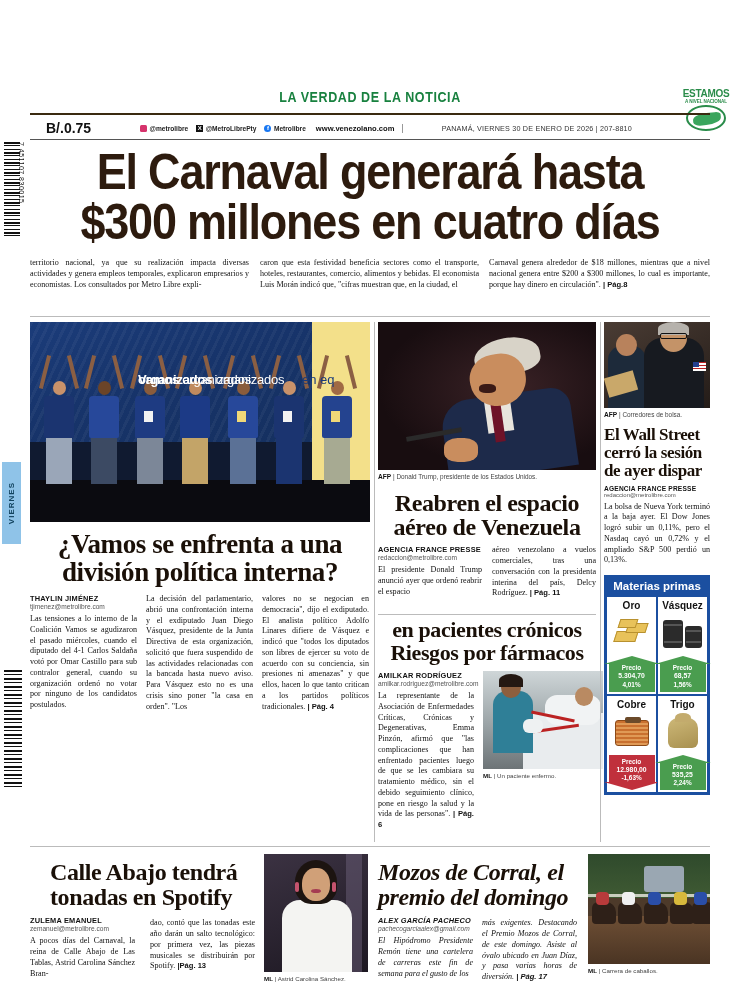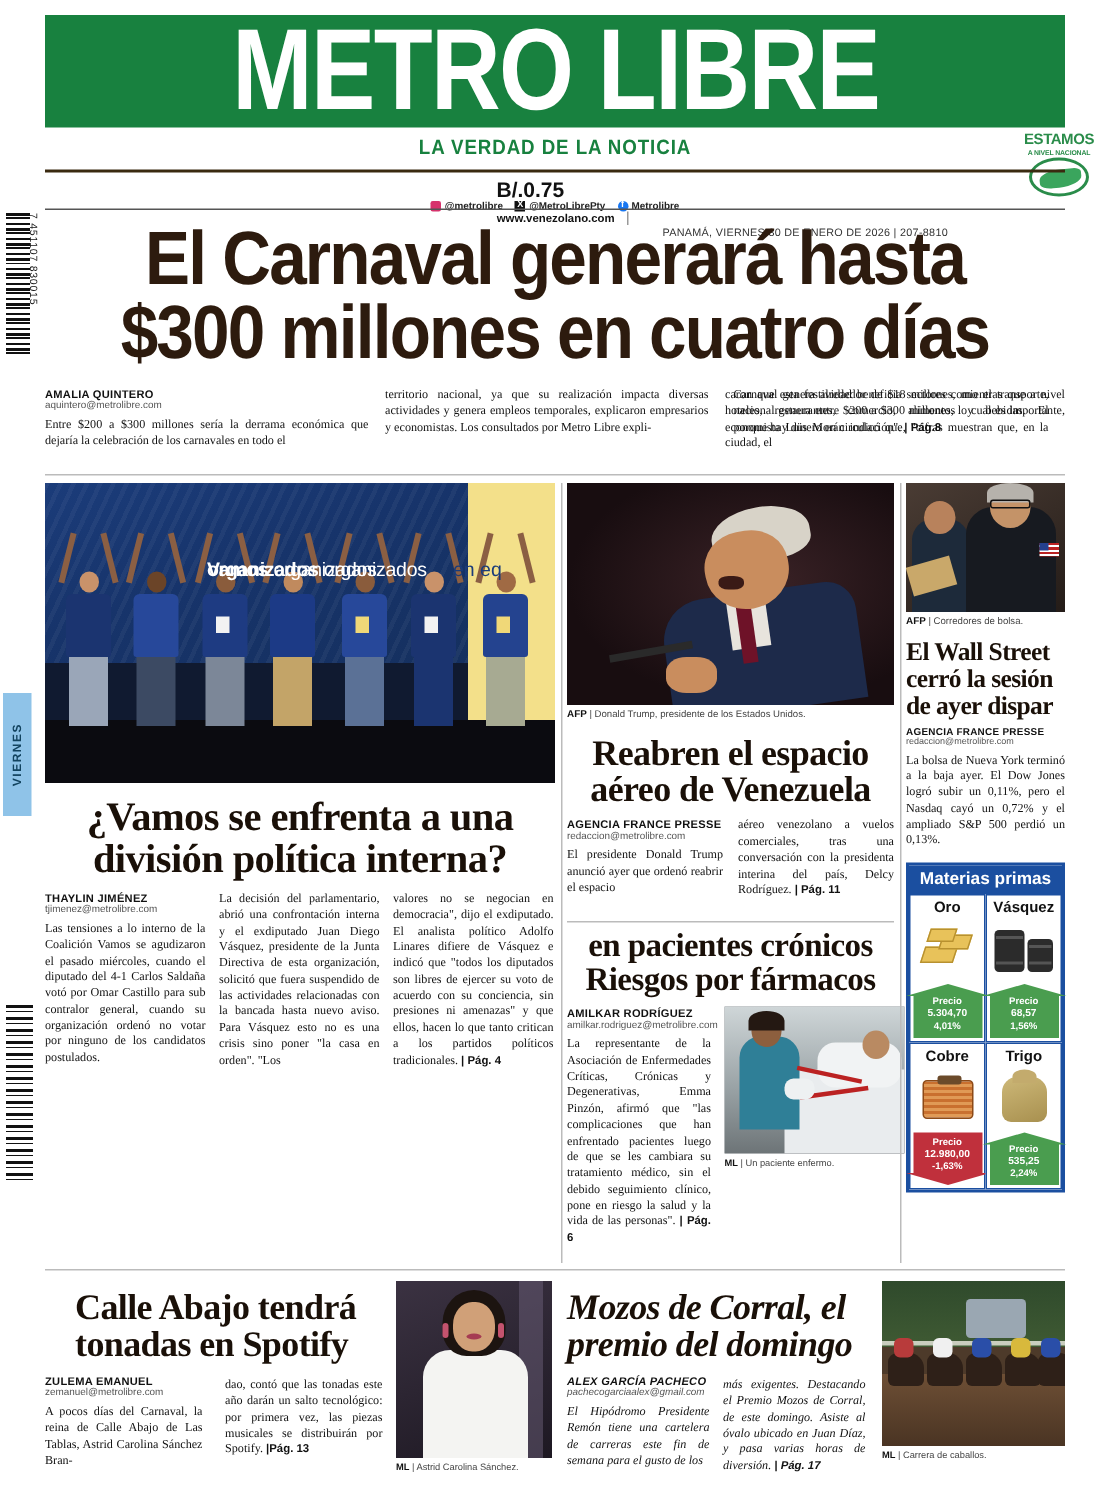--- a/index.html
+++ b/index.html
@@ -51,21 +51,21 @@
   }
   .estamos-shape {
     position:absolute; left:5px; top:6px; width:28px; height:12px;
     background:#3aa55d; border-radius: 50% 20% 55% 30%;
     transform: rotate(-6deg);
   }
 
   .rule-dark { position:absolute; left:30px; top:113px; width:680px; height:2px; background:#3a2a10; }
   .infobar {
     position:absolute; left:30px; top:118px; width:680px; height:20px;
-    display:flex; align-items:center;flex-direction:column;
+    display:flex; align-items:center;
   }
   .price {
     font-family:"Liberation Sans", sans-serif; font-weight:bold;
     font-size:14px; color:#111; width:110px; padding-left:16px;
   }
   .socials { display:flex; align-items:center; gap:8px; }
   .soc { display:flex; align-items:center; gap:2.5px;
     font-family:"Liberation Sans", sans-serif; font-size:6.6px; font-weight:bold; color:#222; }
   .soc-ico { width:7px; height:7px; border-radius:1.5px; display:inline-block; }
   .ico-ig { background: #d6336c; }
@@ -288,23 +288,20 @@
   .jockey { position:absolute; top:38px; width:13px; height:13px; border-radius:4px; }
 
   .ml-credit { font-family:"Liberation Sans", sans-serif; font-size:6.2px; color:#444; padding-top:3px; }
   .ml-credit b { color:#111; }
 </style>
 </head>
 <body>
 
 <div class="page">
 
-  <div class="masthead">
-    <div class="masthead-title">METRO LIBRE</div>
-  </div>
   <div class="slogan-band">
     <div class="slogan">LA VERDAD DE LA NOTICIA</div>
   </div>
   <div class="estamos-logo">
     <div class="estamos-top">ESTAMOS</div>
     <div class="estamos-sub">A NIVEL NACIONAL</div>
     <div class="estamos-ring">
         <div class="estamos-shape"></div>
       </div>
   </div>
@@ -339,25 +336,20 @@
     <span>VIERNES</span>
   </div>
   <div class="barcode2"></div>
 
   <div class="lead-head">
     <div>El Carnaval generará hasta</div>
     <div>$300 millones en cuatro días</div>
   </div>
 
   <div class="lead-body">
-    <div class="lead-col">
-      <div class="byline-name">AMALIA QUINTERO</div>
-      <div class="byline-mail">aquintero@metrolibre.com</div>
-      <div class="body-txt">Entre $200 a $300 millones sería la derrama económica que dejaría la celebración de los carnavales en todo el</div>
-    </div>
     <div class="lead-col">
       <div class="body-txt">territorio nacional, ya que su realización impacta diversas actividades y genera empleos temporales, explicaron empresarios y economistas. Los consultados por Metro Libre expli-</div>
     </div>
     <div class="lead-col">
       <div class="body-txt">caron que esta festividad beneficia sectores como el transporte, hoteles, restaurantes, comercio, alimentos y bebidas. El economista Luis Morán indicó que, "cifras muestran que, en la ciudad, el</div>
     </div>
     <div class="lead-col" style="width:0"></div>
   </div>
   <div style="position:absolute; left:489px; top:258px; width:221px;">
     <div class="body-txt"><span>Carnaval genera alrededor de $18 millones, mientras que a nivel nacional genera entre $200 a $300 millones, lo cual es importante, porque hay dinero en circulación".</span> <span class="pag">| Pág.8</span></div>

